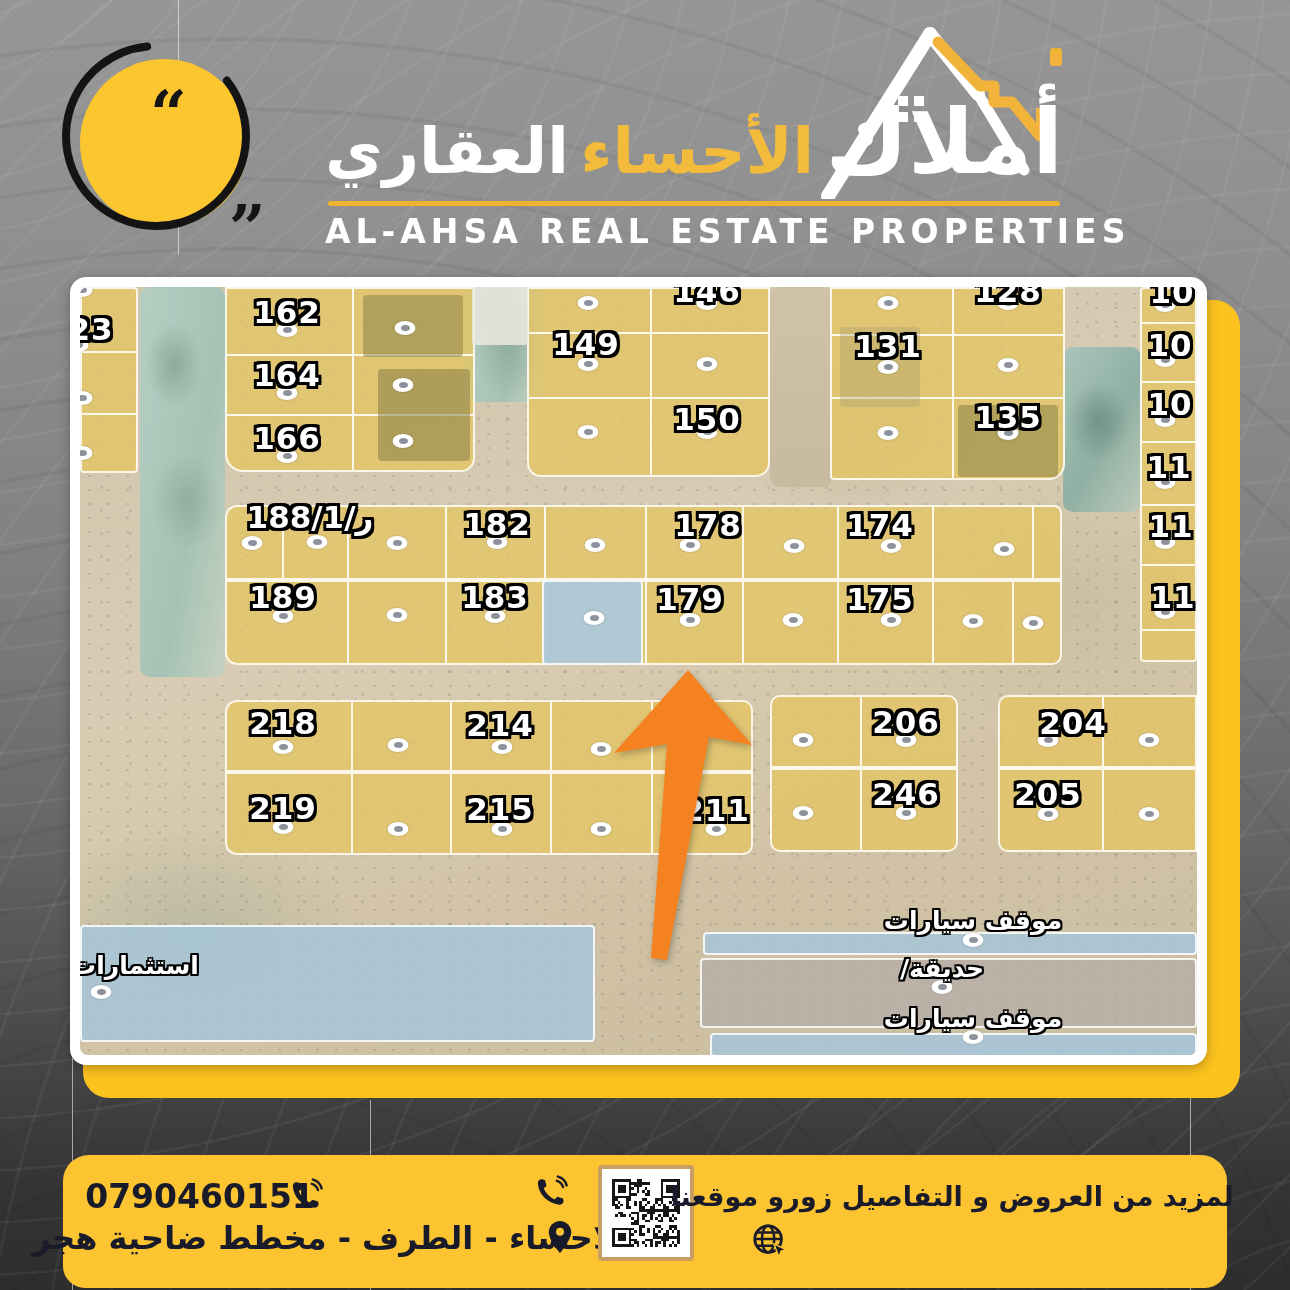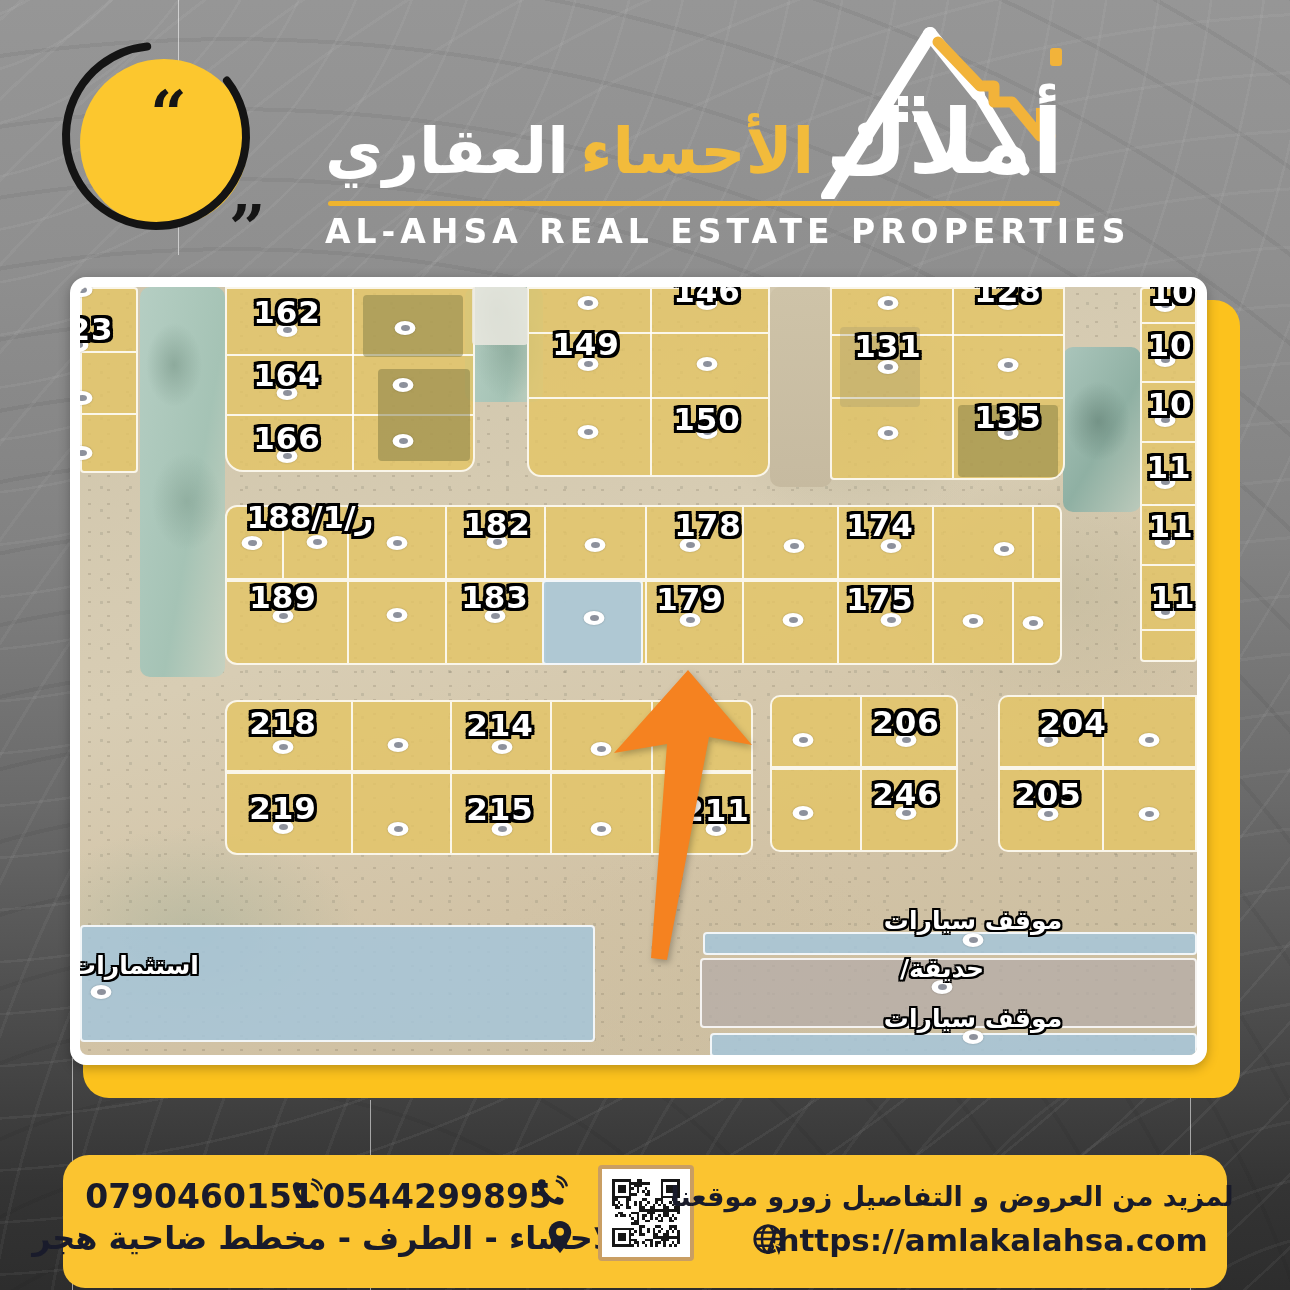--- a/index.html
+++ b/index.html
@@ -470,21 +470,20 @@
     </div>
   </div>
 
   <div class="footer-card">
     <div class="fitem phone-num" style="left:137px;top:41px;">0790460151</div>
     <svg class="fitem" style="left:243px;top:40px;" width="34" height="34" viewBox="0 0 32 32">
       <path d="M7 4C5 4 3.4 6 3.6 8.1 4.4 18.3 12.9 26.9 23.6 27.9c2.2.2 4.2-1.4 4.2-3.3 0-.9-.1-1.8-.4-2.6l-5.4-1.6-2.6 2.6c-4.5-2.2-8.1-5.8-10.2-10.3l2.6-2.6L10.4 5C9.3 4.4 8.2 4 7 4z" fill="#191b2b"></path>
       <path d="M21.5 5.5c2.8.8 5 3 5.8 5.8" stroke="#191b2b" stroke-width="2.3" fill="none" stroke-linecap="round"></path>
       <path d="M23.5 1.5c4 1.1 7.1 4.2 8.2 8.2" stroke="#191b2b" stroke-width="2.3" fill="none" stroke-linecap="round" transform="translate(-1,0)"></path>
     </svg>
-    <div class="fitem phone-num" style="left:374px;top:41px;">0544299895</div>
     <svg class="fitem" style="left:488px;top:37px;" width="34" height="34" viewBox="0 0 32 32">
       <path d="M7 4C5 4 3.4 6 3.6 8.1 4.4 18.3 12.9 26.9 23.6 27.9c2.2.2 4.2-1.4 4.2-3.3 0-.9-.1-1.8-.4-2.6l-5.4-1.6-2.6 2.6c-4.5-2.2-8.1-5.8-10.2-10.3l2.6-2.6L10.4 5C9.3 4.4 8.2 4 7 4z" fill="#191b2b"></path>
       <path d="M21.5 5.5c2.8.8 5 3 5.8 5.8" stroke="#191b2b" stroke-width="2.3" fill="none" stroke-linecap="round"></path>
       <path d="M23.5 1.5c4 1.1 7.1 4.2 8.2 8.2" stroke="#191b2b" stroke-width="2.3" fill="none" stroke-linecap="round" transform="translate(-1,0)"></path>
     </svg>
     <svg class="fitem" style="left:497px;top:82px;" width="26" height="32" viewBox="0 0 28 40">
       <path d="M14 0C6.3 0 0 6.3 0 14c0 10 14 26 14 26s14-16 14-26C28 6.3 21.7 0 14 0z" fill="#191b2b"></path>
       <circle cx="14" cy="13.5" r="5" fill="#fbc430"></circle>
     </svg>
     <div class="fitem addr" style="left:267px;top:83px;">الاحساء - الطرف - مخطط ضاحية هجر</div>
@@ -695,16 +694,15 @@
         </svg>
     </div>
 
     <div class="fitem promo" style="left:889px;top:41px;">لمزيد من العروض و التفاصيل زورو موقعنا</div>
     <svg class="fitem" style="left:707px;top:86px;" width="38" height="38" viewBox="0 0 40 40">
       <circle cx="18" cy="18" r="14" fill="none" stroke="#191b2b" stroke-width="3"></circle>
       <ellipse cx="18" cy="18" rx="6.5" ry="14" fill="none" stroke="#191b2b" stroke-width="2.6"></ellipse>
       <path d="M4.5 18h27 M6.5 11h23 M6.5 25h23" stroke="#191b2b" stroke-width="2.6" fill="none"></path>
       <path d="M24 23l13 6-5.5 1.8L29.5 37z" fill="#191b2b" stroke="#fbc430" stroke-width="1.5"></path>
     </svg>
-    <div class="fitem site" style="left:924px;top:85px;">/https://amlakalahsa.com</div>
   </div>
 
 </div>
 
 </body></html>

